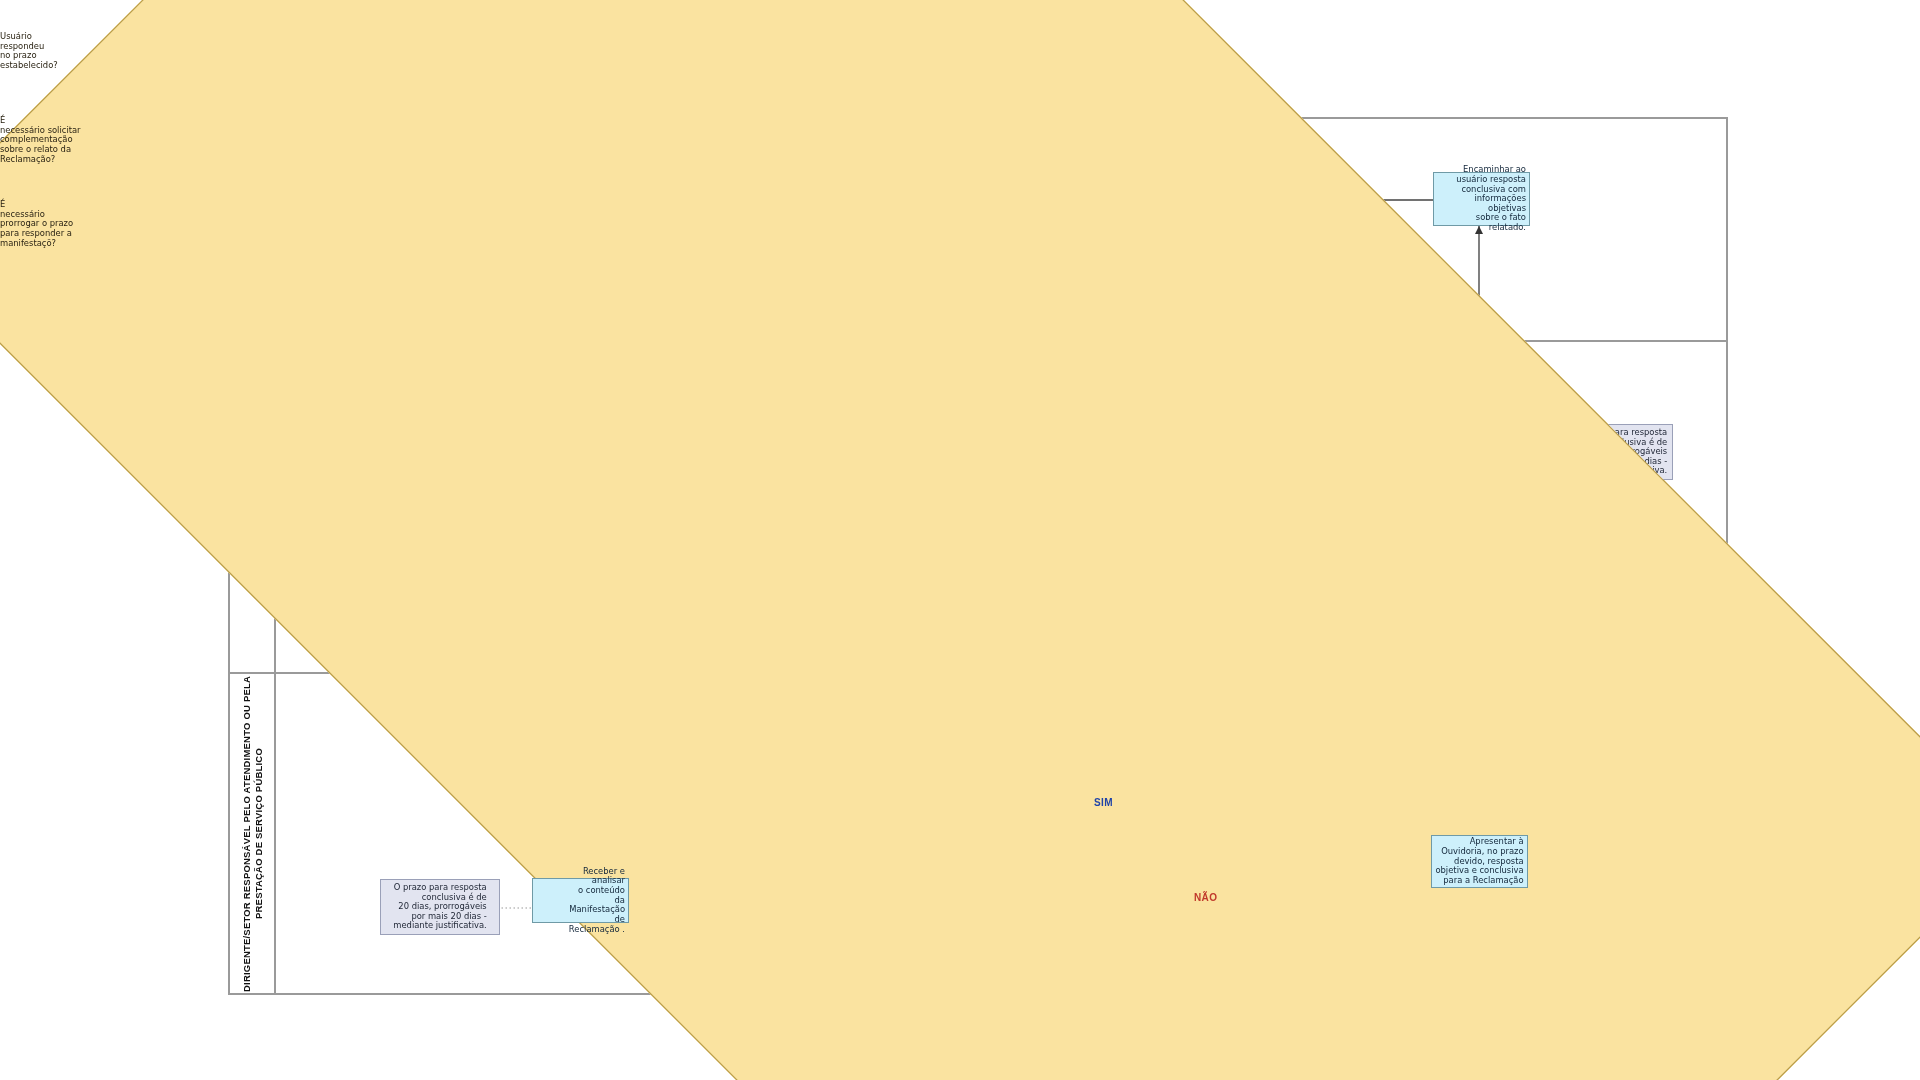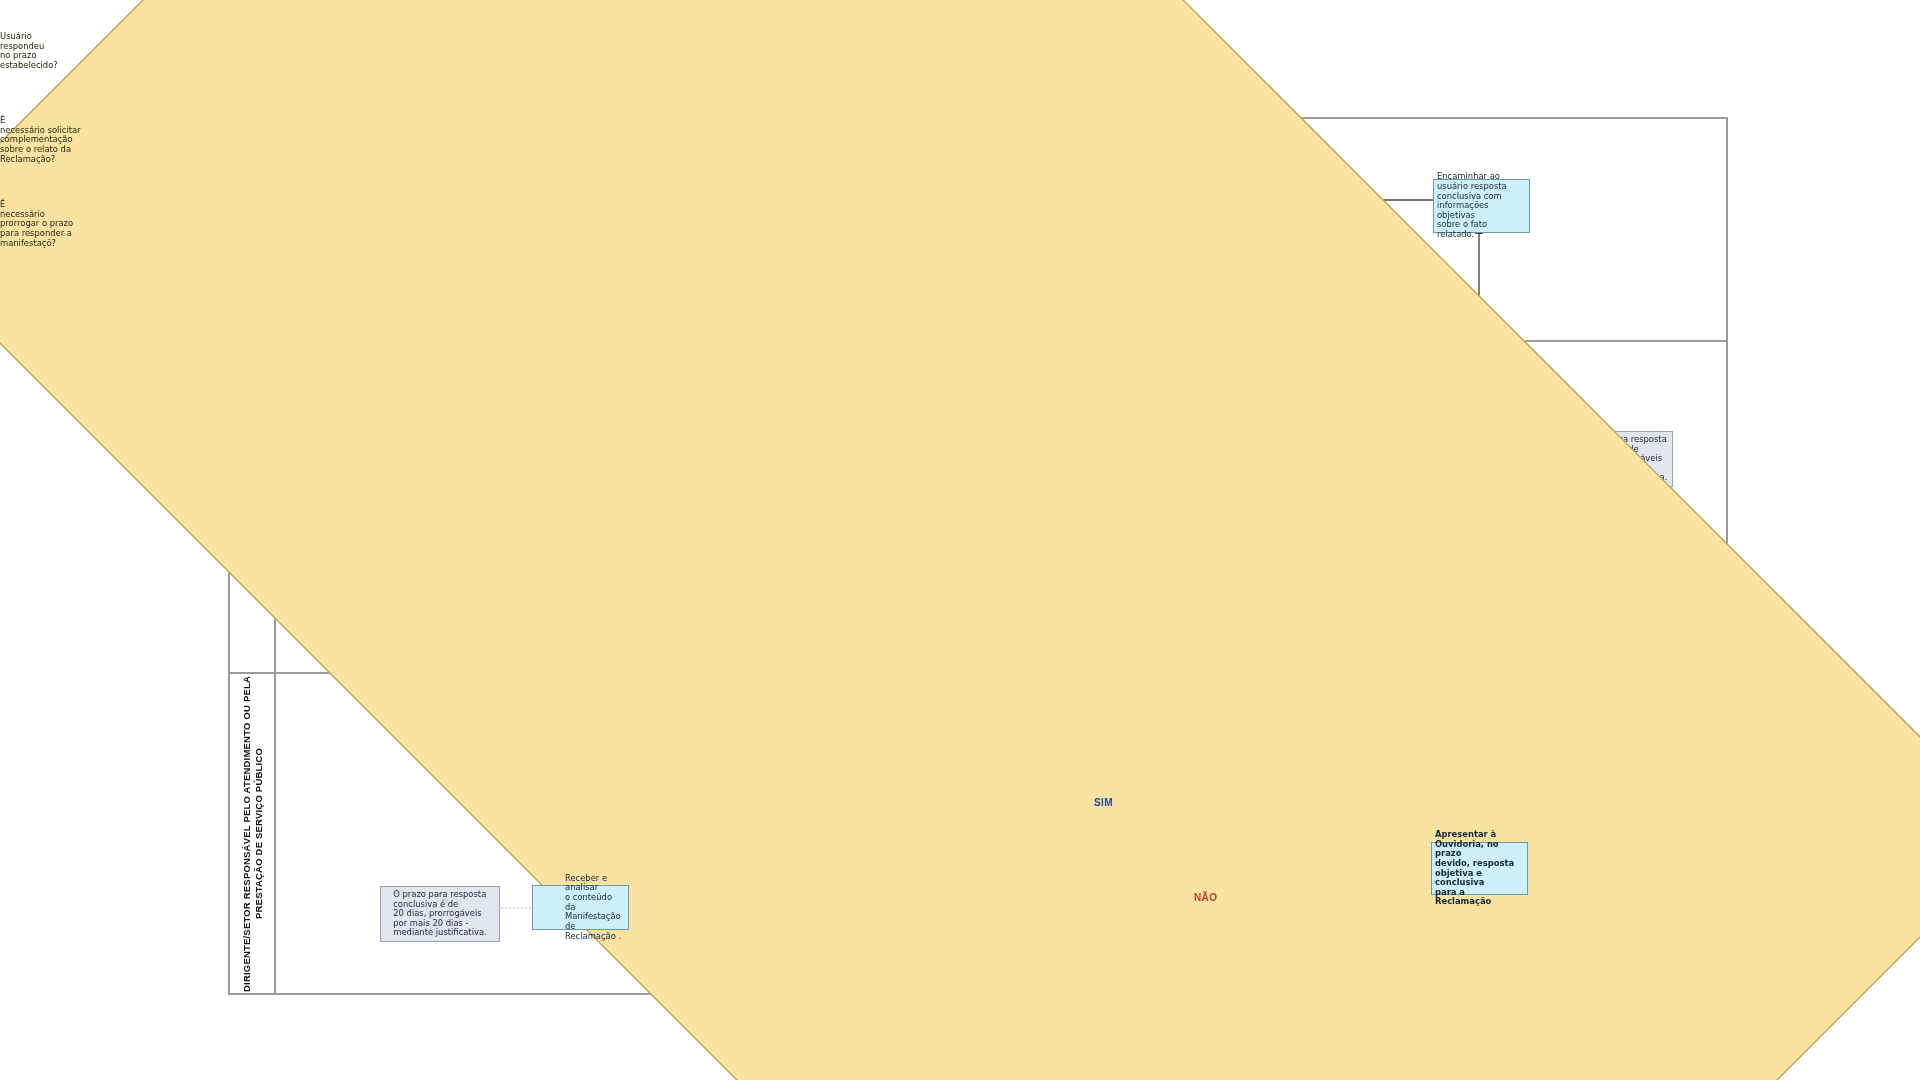--- a/index.html
+++ b/index.html
@@ -64,27 +64,26 @@
     line-height:1.25;
   }
 
   
   .node{
     position:absolute;
     box-sizing:border-box;
     display:flex;
     align-items:center;
     justify-content:center;
-    text-align:left;
+    text-align:right;
     font-family:"DejaVu Sans", sans-serif;
     color:#12263a;
     line-height:1.15;
     padding:2px 3px;
     white-space:pre-line;
-    margin-top:7px;
   }
   .task{
     background:#cdf0fb;
     border:1px solid #6f9aa6;
     font-size:8.4px;
   }
   .note{
     background:#e2e4f0;
     border:1px solid #9aa0b8;
     font-size:8.4px;
@@ -353,21 +352,21 @@
 
   <div class="gateway" style="left:1043px;top:855px;width:90px;height:90px;">
     <div class="diamond"></div>
     <div class="gtext">É
 necessário
 prorrogar o prazo
 para responder a
 manifestaçõ?</div>
   </div>
 
-  <div class="node task" style="left:1431px;top:835px;width:97px;height:53px;font-weight:bold;">Apresentar à
+  <div class="node task" style="left:1431px;top:835px;width:97px;height:53px;">Apresentar à
 Ouvidoria, no prazo
 devido, resposta
 objetiva e conclusiva
 para a Reclamação</div>
 
   <div class="node task" style="left:532px;top:878px;width:97px;height:45px;padding-left:32px;">Receber e analisar
 o conteúdo da
 Manifestação
 de Reclamação .</div>
 

